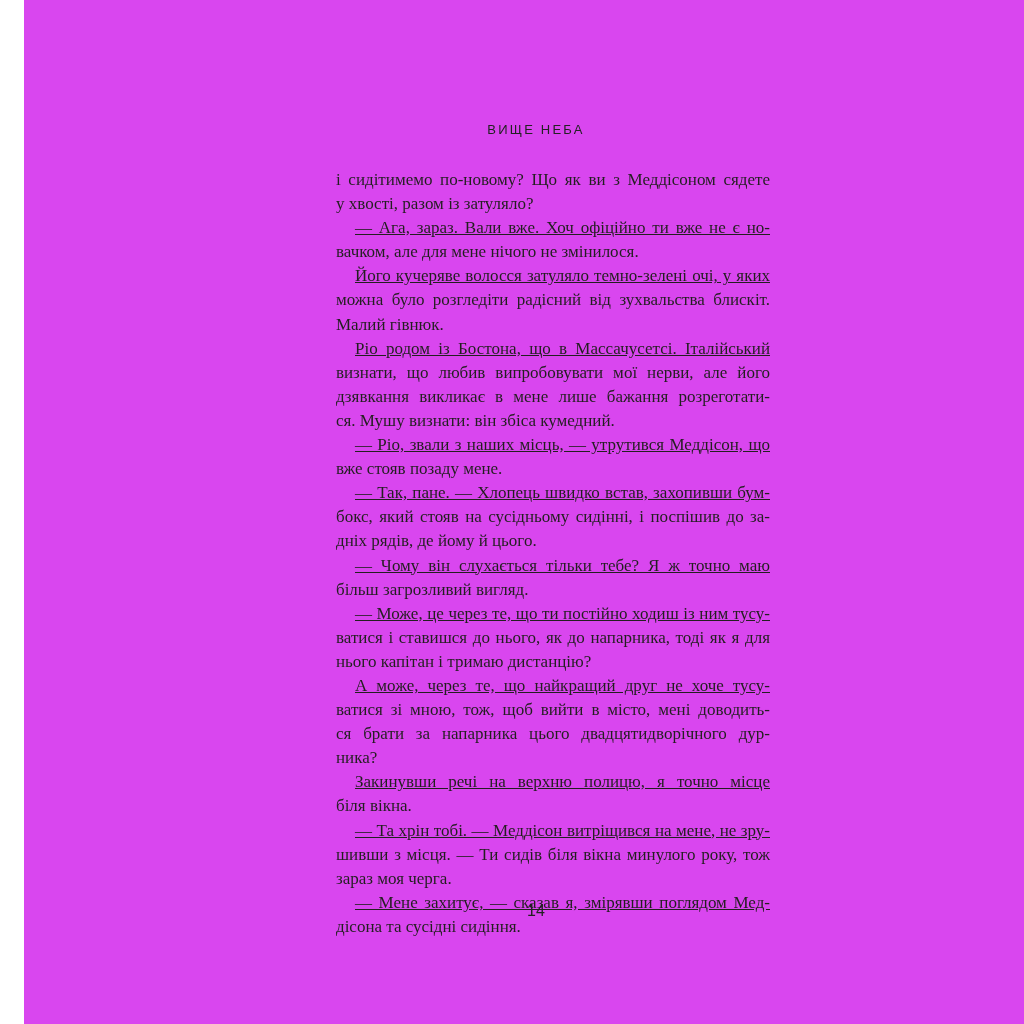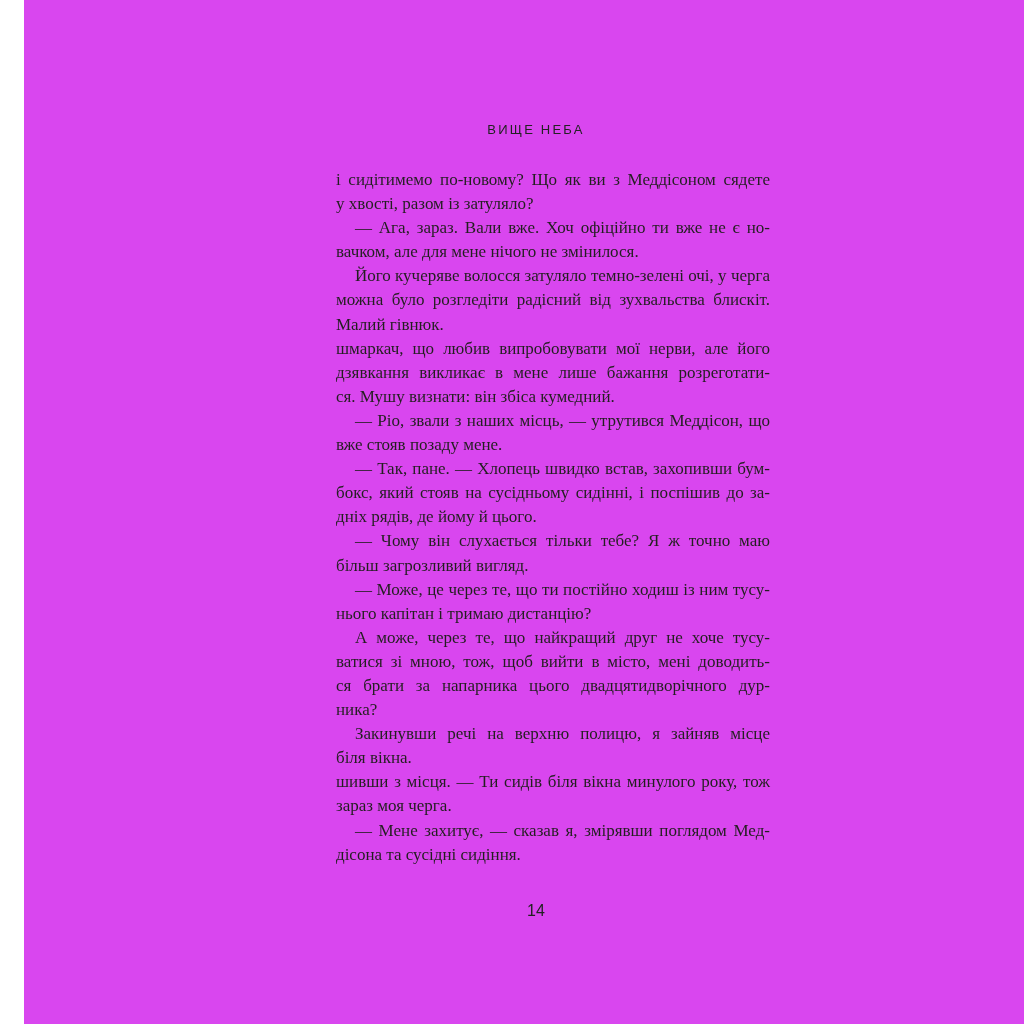--- a/index.html
+++ b/index.html
@@ -10,58 +10,61 @@
     font-family:"Liberation Sans","DejaVu Sans",sans-serif; font-size:13px;
     letter-spacing:2.2px; color:#222;
   }
   .body-text {
     position:absolute; left:312px; top:168px; width:434px;
     font-family:"Liberation Serif","DejaVu Serif",serif; font-size:17px;
     line-height:24.1px; color:#231f20;
   }
   .line { display:block; white-space:nowrap; text-align:justify; text-align-last:justify; height:24.1px; }
   .line.last { text-align-last:left; }
-  .line.indent { padding-left:19px; }
+  .line.indent { padding-left:19px;text-decoration:underline; }
   .page-number {
     position:absolute; left:0; width:1024px; top:902px; text-align:center;
     font-family:"Liberation Sans","DejaVu Sans",sans-serif; font-size:16px; color:#222;
   }
 </style>
 </head>
 <body>
 
 <div class="page">
   <div class="running-head">ВИЩЕ НЕБА</div>
 
   <div class="body-text">
     <span class="line">і сидітимемо по-новому? Що як ви з Меддісоном сядете</span>
     <span class="line last">у хвості, разом із затуляло?</span>
     <span class="line indent">— Ага, зараз. Вали вже. Хоч офіційно ти вже не є но-</span>
     <span class="line last">вачком, але для мене нічого не змінилося.</span>
-    <span class="line indent">Його кучеряве волосся затуляло темно-зелені очі, у черга</span>
+    <span class="line indent">Його кучеряве волосся затуляло темно-зелені очі, у яких</span>
     <span class="line">можна було розгледіти радісний від зухвальства блискіт.</span>
     <span class="line last">Малий гівнюк.</span>
-    <span class="line">шмаркач, що любив випробовувати мої нерви, але його</span>
+    <span class="line indent">Ріо родом із Бостона, що в Массачусетсі. Італійський</span>
+    <span class="line">визнати, що любив випробовувати мої нерви, але його</span>
     <span class="line">дзявкання викликає в мене лише бажання розреготати-</span>
     <span class="line last">ся. Мушу визнати: він збіса кумедний.</span>
     <span class="line indent">— Ріо, звали з наших місць, — утрутився Меддісон, що</span>
     <span class="line last">вже стояв позаду мене.</span>
     <span class="line indent">— Так, пане. — Хлопець швидко встав, захопивши бум-</span>
     <span class="line">бокс, який стояв на сусідньому сидінні, і поспішив до за-</span>
     <span class="line last">дніх рядів, де йому й цього.</span>
     <span class="line indent">— Чому він слухається тільки тебе? Я ж точно маю</span>
     <span class="line last">більш загрозливий вигляд.</span>
     <span class="line indent">— Може, це через те, що ти постійно ходиш із ним тусу-</span>
+    <span class="line">ватися і ставишся до нього, як до напарника, тоді як я для</span>
     <span class="line last">нього капітан і тримаю дистанцію?</span>
     <span class="line indent">А може, через те, що найкращий друг не хоче тусу-</span>
     <span class="line">ватися зі мною, тож, щоб вийти в місто, мені доводить-</span>
     <span class="line">ся брати за напарника цього двадцятидворічного дур-</span>
     <span class="line last">ника?</span>
-    <span class="line indent">Закинувши речі на верхню полицю, я зайняв місце</span>
+    <span class="line indent">Закинувши речі на верхню полицю, я точно місце</span>
     <span class="line last">біля вікна.</span>
+    <span class="line indent">— Та хрін тобі. — Меддісон витріщився на мене, не зру-</span>
     <span class="line">шивши з місця. — Ти сидів біля вікна минулого року, тож</span>
     <span class="line last">зараз моя черга.</span>
     <span class="line indent">— Мене захитує, — сказав я, змірявши поглядом Мед-</span>
     <span class="line last">дісона та сусідні сидіння.</span>
   </div>
 
   <div class="page-number">14</div>
 </div>
 
 </body></html>

